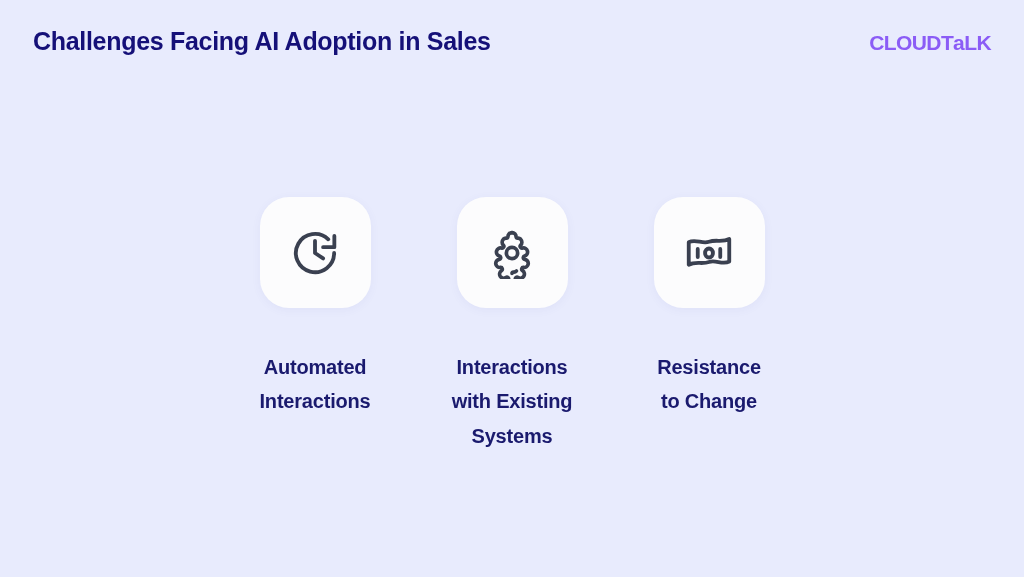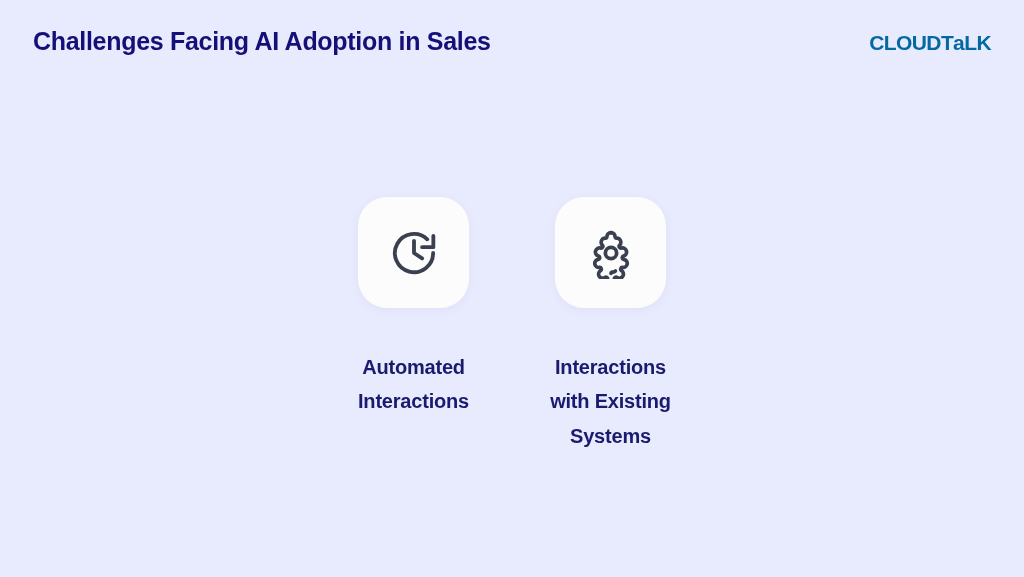--- a/index.html
+++ b/index.html
@@ -43,21 +43,21 @@
     color: #151078;
     letter-spacing: -0.3px;
     line-height: 1.1;
     margin: 0;
     white-space: nowrap;
   }
 
   .brand-logo {
     font-size: 21px;
     font-weight: bold;
-    color: #0369a1;
+    color: #8b5cf6;
     letter-spacing: -0.6px;
     line-height: 1;
     white-space: nowrap;
     display: flex;
     align-items: baseline;
   }
   .brand-logo .lower-a {
     text-transform: lowercase;
     font-size: 21px;
   }
@@ -149,16 +149,30 @@
             <path d="M12 2.6c-1.05 0-1.9.85-1.9 1.9v.05c0 .38-.31.68-.69.62-.5-.08-1 .08-1.37.45l-.04.04a1.9 1.9 0 0 0 0 2.69c.27.27.31.7.1 1.02-.2.32-.6.45-.96.35a1.9 1.9 0 0 0-2.26 1.32 1.9 1.9 0 0 0 1.32 2.33c.37.1.62.45.6.83-.02.38-.3.69-.68.74a1.9 1.9 0 0 0-1.6 2.1 1.9 1.9 0 0 0 2.1 1.63c.38-.05.74.17.86.53.12.36-.02.76-.34.96a1.9 1.9 0 0 0-.58 2.57 1.9 1.9 0 0 0 2.6.58c.32-.2.74-.16 1.02.1.28.27.34.69.15 1.02"></path>
             <path d="M12 21.4c0-.38.31-.69.69-.63.5.08 1-.08 1.37-.45"></path>
           </svg>
         </span>
       </div>
       <div class="card-label">Interactions
 with Existing
 Systems</div>
     </div>
 
+    <div class="card-item">
+      <div class="icon-tile">
+        <span>
+          <svg width="54" height="54" viewBox="0 0 24 24" fill="none" stroke="#3A4050" stroke-width="1.7" stroke-linecap="round" stroke-linejoin="round">
+            <path d="M3 7.2c3 -1.6 6 0.9 9 -0.2 3 -1.1 6 0.4 9 -1.2v10c-3 1.6 -6 -0.9 -9 0.2 -3 1.1 -6 -0.4 -9 1.2z"></path>
+            <ellipse cx="12" cy="12" rx="1.75" ry="2"></ellipse>
+            <path d="M7 10.2v3.6"></path>
+            <path d="M17 10.2v3.6"></path>
+          </svg>
+        </span>
+      </div>
+      <div class="card-label">Resistance
+to Change</div>
+    </div>
 
 
   </div>
 </div>
 
 </body></html>

